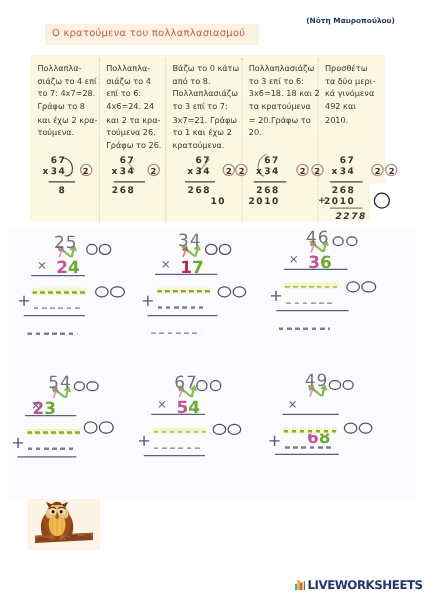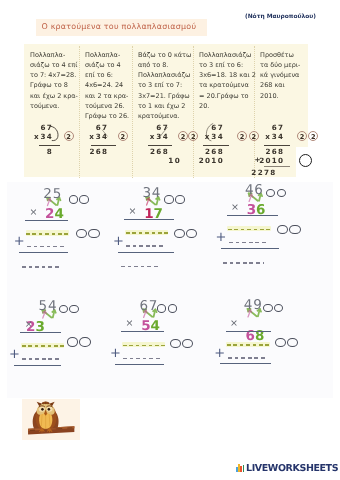--- a/index.html
+++ b/index.html
@@ -225,21 +225,21 @@
 κρατούμενα.</div>
     <div class="cell" style="left: 199px; top: 49.5px; width: 52px;">Πολλαπλασιάζω
 το 3 επί το 6:
 3x6=18. 18 και 2
 τα κρατούμενα
 = 20.Γράφω το
 20.</div>
     <div class="cell" style="left: 260px; top: 49.5px; width: 49px;">Προσθέτω
 τα δύο μερι-
 κά γινόμενα
-268 και
+492 και
 2010.</div>
     <div class="mrow" style="left: 40.2px; top: 123.2px;"><span style="display: inline-block; width: 6.3px; text-align: center;">6</span><span style="display: inline-block; width: 6.3px; text-align: center;">7</span></div>
     <div class="mrow" style="left: 40.2px; top: 132.3px;"><span style="display: inline-block; width: 6.3px; text-align: center;">3</span><span style="display: inline-block; width: 6.3px; text-align: center;">4</span></div>
     <div class="mrow msign" style="left: 34px; top: 132.3px;">x</div>
     <div class="mline " style="left: 39px; width: 20.5px; top: 145.3px;"></div>
     <div class="mrow" style="left: 46.5px; top: 146.6px;"><span style="display: inline-block; width: 6.3px; text-align: center;">8</span></div>
     <div class="circ2" style="left: 63.5px; top: 131.2px;">2</div>
     <div class="mrow" style="left: 95.4px; top: 123.2px;"><span style="display: inline-block; width: 6.3px; text-align: center;">6</span><span style="display: inline-block; width: 6.3px; text-align: center;">7</span></div>
     <div class="mrow" style="left: 95.4px; top: 132.3px;"><span style="display: inline-block; width: 6.3px; text-align: center;">3</span><span style="display: inline-block; width: 6.3px; text-align: center;">4</span></div>
     <div class="mrow msign" style="left: 89.2px; top: 132.3px;">x</div>
@@ -263,21 +263,21 @@
     <div class="circ2" style="left: 237px; top: 131.2px;">2</div>
     <div class="circ2" style="left: 248.7px; top: 131.2px;">2</div>
     <div class="mrow" style="left: 271.4px; top: 123.2px;"><span style="display: inline-block; width: 6.3px; text-align: center;">6</span><span style="display: inline-block; width: 6.3px; text-align: center;">7</span></div>
     <div class="mrow" style="left: 271.4px; top: 132.3px;"><span style="display: inline-block; width: 6.3px; text-align: center;">3</span><span style="display: inline-block; width: 6.3px; text-align: center;">4</span></div>
     <div class="mrow msign" style="left: 265.2px; top: 132.3px;">x</div>
     <div class="mline " style="left: 263.5px; width: 26px; top: 145.3px;"></div>
     <div class="mrow" style="left: 265.1px; top: 146.6px;"><span style="display: inline-block; width: 6.3px; text-align: center;">2</span><span style="display: inline-block; width: 6.3px; text-align: center;">6</span><span style="display: inline-block; width: 6.3px; text-align: center;">8</span></div>
     <div class="mrow" style="left: 258.8px; top: 155.8px;"><span style="display: inline-block; width: 6.3px; text-align: center;">2</span><span style="display: inline-block; width: 6.3px; text-align: center;">0</span><span style="display: inline-block; width: 6.3px; text-align: center;">1</span><span style="display: inline-block; width: 6.3px; text-align: center;">0</span></div>
     <div class="mrow msign" style="left: 254.4px; top: 155.2px;">+</div>
     <div class="mline dotline" style="left: 263.5px; width: 26px; top: 166.4px;"></div>
-    <div class="mrow" style="left: 251px; top: 167.6px;"><span style="display: inline-block; width: 6.3px; text-align: center;">2</span><span style="display: inline-block; width: 6.3px; text-align: center;">2</span><span style="display: inline-block; width: 6.3px; text-align: center;">7</span><span style="display: inline-block; width: 6.3px; text-align: center;">8</span></div>
+    <div class="mrow" style="left: 268px; top: 167.6px; font-style: italic;"><span style="display: inline-block; width: 6.3px; text-align: center;">2</span><span style="display: inline-block; width: 6.3px; text-align: center;">2</span><span style="display: inline-block; width: 6.3px; text-align: center;">7</span><span style="display: inline-block; width: 6.3px; text-align: center;">8</span></div>
     <div class="circ2" style="left: 297px; top: 131.2px;">2</div>
     <div class="circ2" style="left: 308.3px; top: 131.2px;">2</div>
     <div class="exdigits" style="left: 42.9px; top: 187.8px;"><span class="d" style="width: 9.4px;">2</span><span class="d" style="width: 9.4px;">5</span></div>
     <div class="exdigits" style="left: 45.1px; top: 208.3px;"><span class="d" style="width: 9.4px; color: rgb(196, 81, 155); font-weight: bold;">2</span><span class="d" style="width: 9.4px; color: rgb(106, 170, 46); font-weight: bold;">4</span></div>
     <div class="exsign" style="left: 29.5px; top: 207.6px;">×</div>
     <div class="explus" style="left: 13.8px; top: 235.4px;">+</div>
     <div class="solid" style="left: 25px; top: 219.6px; width: 43px;"></div>
     <div class="solid" style="left: 19.1px; top: 252px; width: 49px;"></div>
     <div class="hilite" style="left: 25.5px; top: 230.4px; width: 43.6px;"></div>
     <div class="dashg" style="left: 26.4px; top: 232.7px; width: 42px;"></div>
@@ -355,21 +355,21 @@
     <div class="dashb" style="left: 123.2px; top: 357.5px; width: 37.1px;"></div>
     <div class="oo" style="left: 156.8px; top: 304px;">
       <i></i>
       <i></i>
     </div>
     <div class="oo mid" style="left: 169.6px; top: 338.6px;">
       <i></i>
       <i></i>
     </div>
     <div class="exdigits" style="left: 243.4px; top: 299.1px;"><span class="d" style="width: 9.4px;">4</span><span class="d" style="width: 9.4px;">9</span></div>
-    <div class="exdigits" style="left: 245.6px; top: 310px; margin-top: 20px;"><span class="d" style="width: 9.4px; color: rgb(196, 81, 155); font-weight: bold;">6</span><span class="d" style="width: 9.4px; color: rgb(106, 170, 46); font-weight: bold;">8</span></div>
+    <div class="exdigits" style="left: 245.6px; top: 324px; margin-top: 20px;"><span class="d" style="width: 9.4px; color: rgb(196, 81, 155); font-weight: bold;">6</span><span class="d" style="width: 9.4px; color: rgb(106, 170, 46); font-weight: bold;">8</span></div>
     <div class="exsign" style="left: 230px; top: 318.9px;">×</div>
     <div class="explus" style="left: 214.3px; top: 346.7px;">+</div>
     <div class="solid" style="left: 225.5px; top: 330.9px; width: 45px;"></div>
     <div class="solid" style="left: 219.6px; top: 363.3px; width: 51px;"></div>
     <div class="hilite" style="left: 226px; top: 341.7px; width: 43.6px;"></div>
     <div class="dashg" style="left: 226.9px; top: 344px; width: 42px;"></div>
     <div class="dashb" style="left: 227.6px; top: 357px; width: 37.1px;"></div>
     <div class="oo" style="left: 263px; top: 303.9px;">
       <i></i>
       <i></i>

